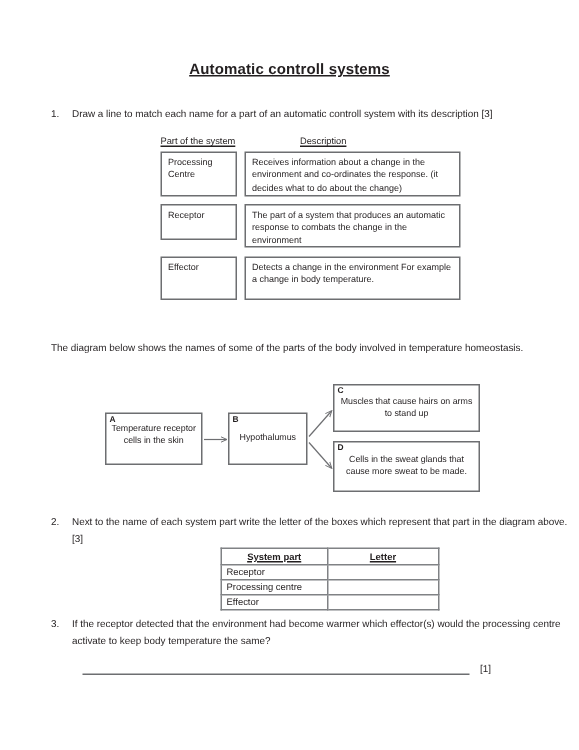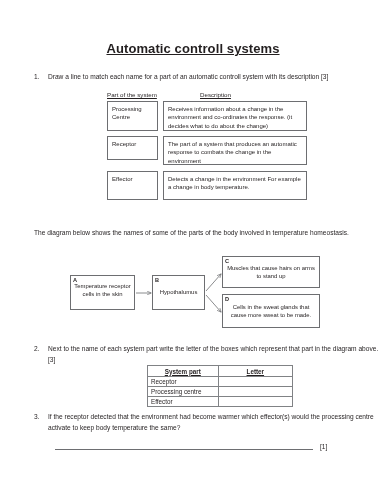--- a/index.html
+++ b/index.html
@@ -21,21 +21,21 @@
     background: #ffffff;
   }
 
   
   .doc-title {
     position: absolute;
     left: 0;
     top: 41px;
     width: 386px;
     text-align: center;
-    font-size: 13px;
+    font-size: 10px;
     font-weight: bold;
     text-decoration: underline;
     letter-spacing: 0.1px;
   }
 
   
   .q {
     position: absolute;
     font-size: 6.6px;
     line-height: 10.6px;

